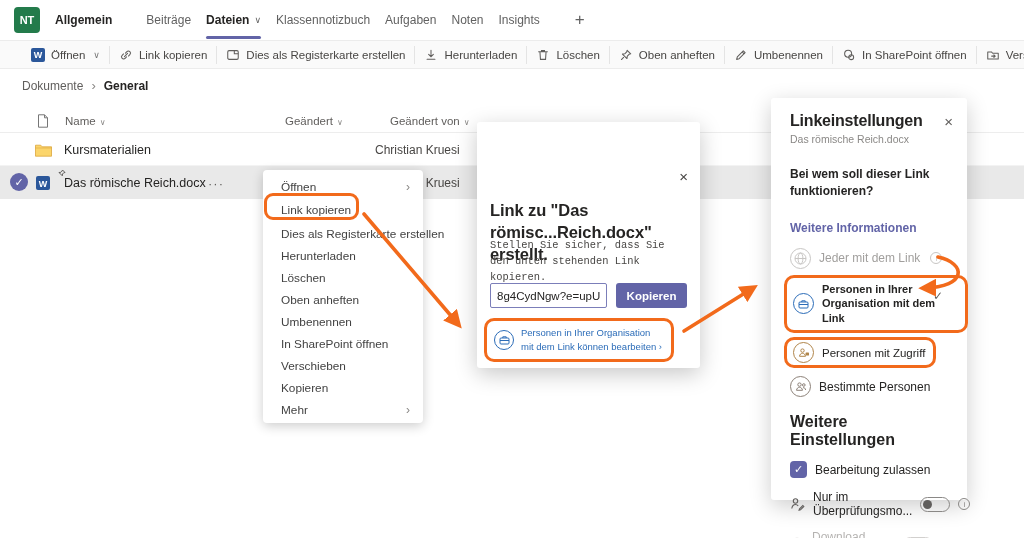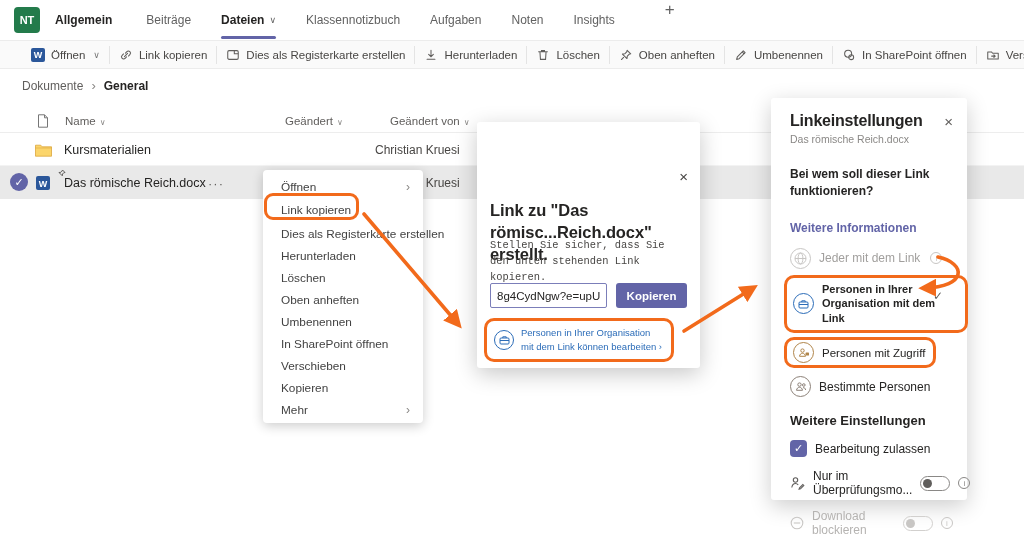--- a/index.html
+++ b/index.html
@@ -8,21 +8,21 @@
   }
   *{box-sizing:border-box;margin:0;padding:0;}
   html,body{background:#fff;}
   body{font-family:"Liberation Sans","DejaVu Sans",sans-serif;color:var(--ink);}
   .stage{position:relative;width:1024px;height:538px;background:#fff;overflow:hidden;}
 
   
   .topbar{position:absolute;left:0;top:0;width:907px;height:40px;display:flex;align-items:center;padding-left:14px;background:#fff;}
   .team-icon{width:26px;height:26px;border-radius:4px;background:var(--green);color:#fff;font-size:11px;font-weight:bold;display:flex;align-items:center;justify-content:center;margin-right:15px;}
   .channel-title{font-size:12px;font-weight:bold;margin-right:34px;}
-  .tabs{display:flex;height:100%;gap:30px;font-size:12px;color:#616161;}
+  .tabs{display:flex;align-items:center;height:100%;gap:15px;font-size:12px;color:#616161;}
   .tab{position:relative;display:flex;align-items:center;height:100%;cursor:pointer;}
   .tab.active{font-weight:bold;color:var(--ink);}
   .tab.active::after{content:"";position:absolute;left:0;right:0;bottom:1px;height:3px;border-radius:2px;background:var(--purple);}
   .tab .chev{font-size:9px;color:#616161;margin-left:5px;font-weight:normal;}
   .add-tab{font-size:17px;color:#616161;margin-left:20px;}
 
   
   .toolbar{position:absolute;left:0;top:40px;width:1024px;height:29px;background:#fafafa;border-top:1px solid #ececec;border-bottom:1px solid #ececec;display:flex;align-items:center;padding-left:22px;overflow:hidden;}
   .tb-item{display:flex;align-items:center;gap:6px;font-size:11.5px;color:var(--ink2);padding:0 9px;height:18px;white-space:nowrap;cursor:pointer;}
   .tb-item + .tb-item{border-left:1px solid #e4e4e4;}
@@ -77,21 +77,21 @@
   .opt.disabled .circ-icon{color:#c8c6c4;}
   .opt .info-badge{margin-left:2px;}
   .opt1{margin-top:13px;}
   .opt-wrap{position:relative;}
   .opt2{border:3px solid var(--orange);border-radius:10px;margin:6px 0 0 -6px;padding:4px 6px;width:184px;}
   .opt2 .lbl{font-weight:bold;font-size:11px;line-height:1.35;width:132px;}
   .opt2-check{position:absolute;right:10px;top:14px;color:var(--mut);font-size:12px;}
   .opt3{border:3px solid var(--orange);border-radius:10px;margin:4px 0 0 -6px;padding:2px 6px;width:152px;}
   .opt3 .lbl{font-size:11.5px;}
   .opt4{margin-top:8px;}
-  .more-title{font-size:13px;font-weight:bold;margin-top:16px;}
+  .more-title{font-size:16px;font-weight:bold;margin-top:16px;}
   .set-row{display:flex;align-items:center;gap:8px;font-size:12px;margin-top:12px;}
   .set-row.disabled{color:#b5b3b1;}
   .set-row.disabled svg{color:#c8c6c4;}
   .set-row svg{color:var(--mut);flex:none;}
   .checkbox{width:17px;height:17px;border-radius:4px;background:var(--purple);color:#fff;font-size:11px;display:flex;align-items:center;justify-content:center;cursor:pointer;}
   .toggle{width:30px;height:15px;border:1px solid #8a8886;border-radius:8px;position:relative;margin-left:auto;cursor:pointer;flex:none;}
   .toggle .knob{position:absolute;left:2px;top:2px;width:9px;height:9px;border-radius:50%;background:var(--mut);}
   .toggle.disabled{border-color:#d2d0ce;}
   .toggle.disabled .knob{background:#c8c6c4;}
   .info-badge{width:12px;height:12px;border-radius:50%;border:1px solid #8a8886;color:#8a8886;font-size:8px;display:flex;align-items:center;justify-content:center;flex:none;}

